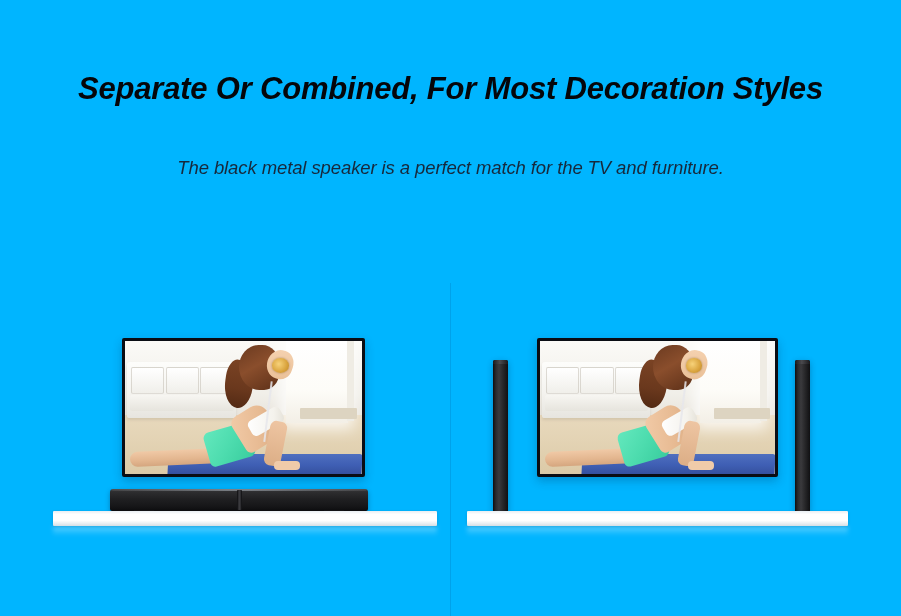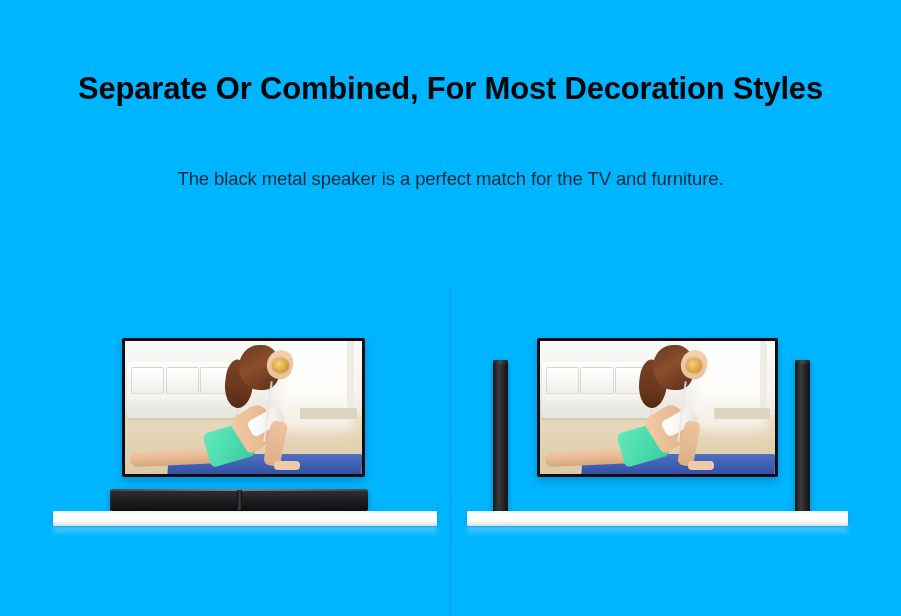--- a/index.html
+++ b/index.html
@@ -8,20 +8,21 @@
     padding: 0;
     background: #ffffff;
   }
   .page {
     position: relative;
     width: 901px;
     height: 616px;
     overflow: hidden;
     background: #00b5ff;
     font-family: "Liberation Sans", "DejaVu Sans", sans-serif;
+    font-style: italic;
     -webkit-font-smoothing: antialiased;
   }
 
   
   .headline {
     position: absolute;
     top: 50px;
     left: 0;
     width: 901px;
     text-align: center;
@@ -36,21 +37,21 @@
     left: 0;
     width: 901px;
     text-align: center;
     font-size: 18.5px;
     font-weight: 400;
     color: #17293c;
     letter-spacing: -0.1px;
     white-space: nowrap;
   }
   .subline.l1 { top: 121px; }
-  .subline.l2 { top: 149px; }
+  .subline.l2 { top: 138px; }
 
   
   .divider {
     position: absolute;
     left: 450px;
     top: 283px;
     width: 1px;
     height: 333px;
     background: rgba(0, 70, 130, 0.17);
   }

